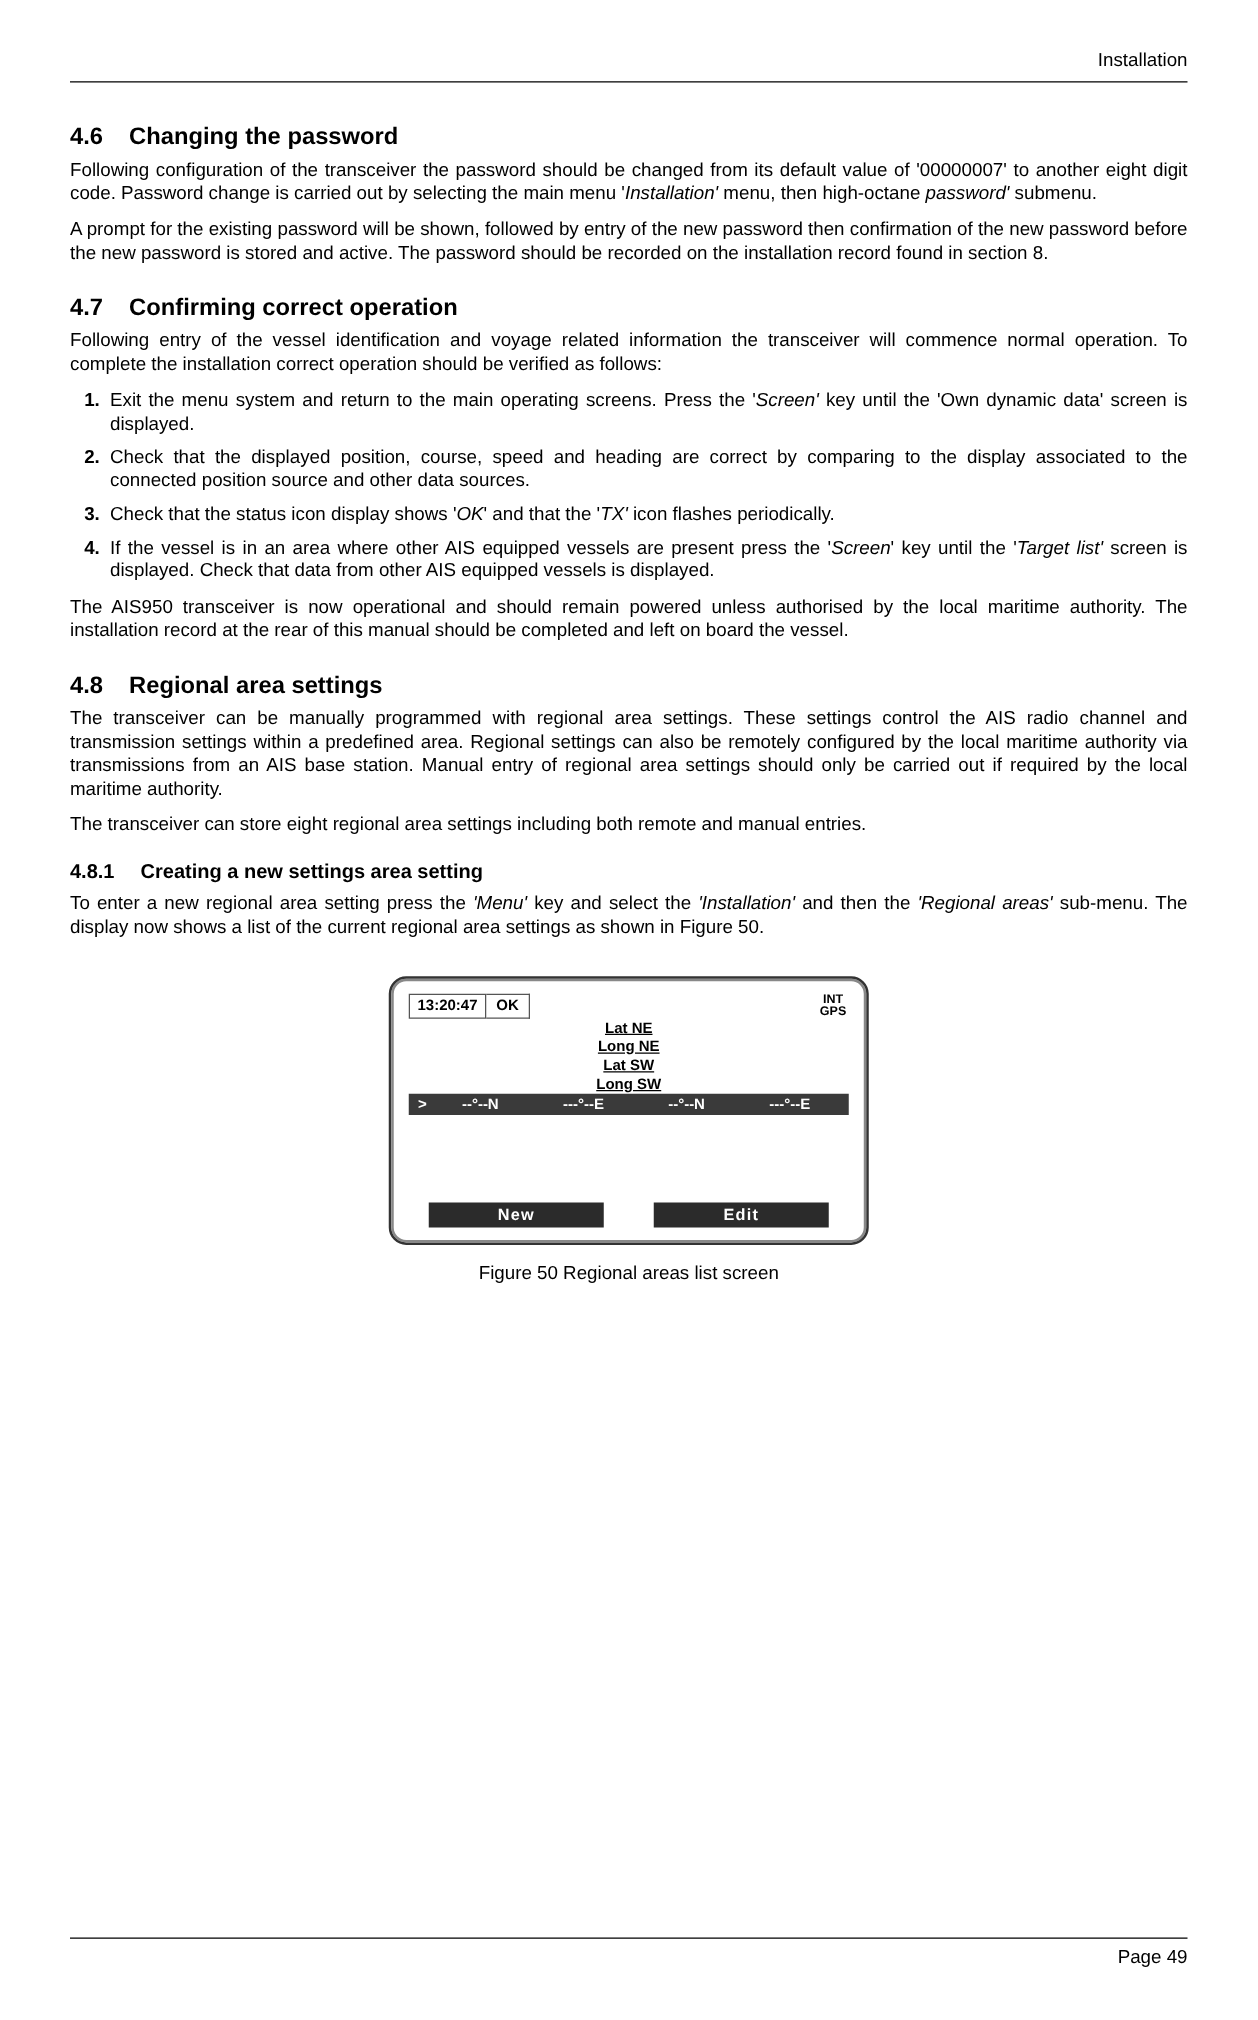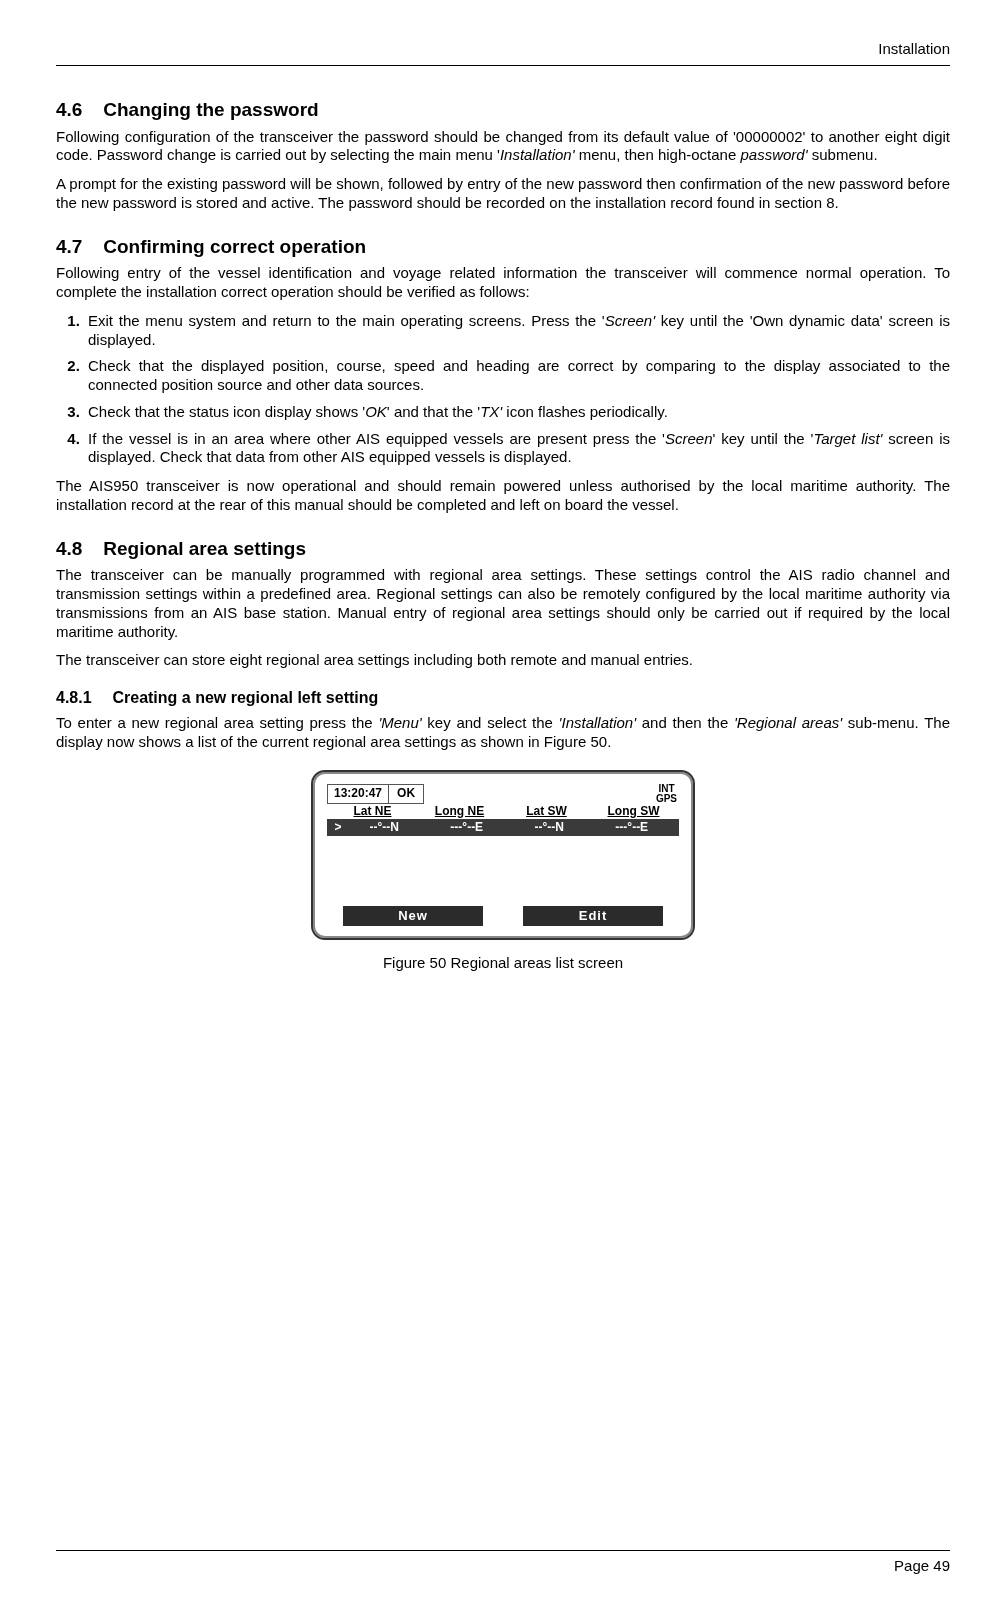--- a/index.html
+++ b/index.html
@@ -40,38 +40,39 @@
   ol.steps li::marker { font-weight: bold; }
   em.ital { font-style: italic; }
   .figure-wrap { text-align: center; margin: 18px 0 10px 0; }
   .device {
     display: inline-block;
     border: 2px solid #333;
     border-radius: 14px;
     padding: 10px;
     background: #fff;
     box-shadow: inset 0 0 0 2px #888;
+    margin-top: 11px;
   }
   .screen {
     width: 360px;
     background: #fff;
     font-family: "Arial Narrow", Arial, sans-serif;
     font-size: 13px;
   }
   .status-row { display: flex; align-items: stretch; padding: 2px 4px 0 4px; }
   .status-time {
     border: 1px solid #555; padding: 1px 6px; font-weight: bold; font-size: 12px;
   }
   .status-ok {
     border: 1px solid #555; border-left: none; padding: 1px 8px; font-weight: bold; font-size: 12px; flex: 0 0 auto;
   }
   .status-spacer { flex: 1; }
   .status-right { text-align: center; font-size: 10px; font-weight: bold; line-height: 1; padding-right: 2px; }
   .screen-title { font-weight: bold; letter-spacing: 0.5px; padding: 4px 6px 2px 6px; font-size: 13px; }
-  .col-headers { display: flex; padding: 0 6px; font-weight: bold; font-size: 12px; }
+  .col-headers { display: flex; padding: 0 6px; font-weight: bold; font-size: 12px; flex-direction: column; }
   .col-headers span { flex: 1; text-decoration: underline; }
   .data-row {
     display: flex; background: #3a3a3a; color: #fff; padding: 1px 6px; font-size: 12px; font-weight: bold;
     margin: 0 4px;
   }
   .data-row span { flex: 1; }
   .data-row .caret { flex: 0 0 10px; }
   .screen-gap { height: 70px; }
   .softkeys { display: flex; justify-content: space-around; padding: 0 20px 2px 20px; gap: 40px; }
   .softkey {
@@ -94,21 +95,21 @@
 
 <div class="header">
   <span>Installation</span>
 </div>
 
 <h2>
   <span class="num">4.6</span>
   <span>Changing the password</span>
 </h2>
 <p>
-  <span>Following configuration of the transceiver the password should be changed from its default value of '00000002' to another eight digit code. Password change is carried out by selecting the main menu '</span><em class="ital">Installation'</em><span> menu, then high-octane </span><em class="ital">password'</em><span> submenu.</span>
+  <span>Following configuration of the transceiver the password should be changed from its default value of '00000007' to another eight digit code. Password change is carried out by selecting the main menu '</span><em class="ital">Installation'</em><span> menu, then high-octane </span><em class="ital">password'</em><span> submenu.</span>
 </p>
 <p>A prompt for the existing password will be shown, followed by entry of the new password then confirmation of the new password before the new password is stored and active. The password should be recorded on the installation record found in section 8.</p>
 
 <h2>
   <span class="num">4.7</span>
   <span>Confirming correct operation</span>
 </h2>
 <p>Following entry of the vessel identification and voyage related information the transceiver will commence normal operation. To complete the installation correct operation should be verified as follows:</p>
 <ol class="steps">
   <li>
@@ -128,21 +129,21 @@
 
 <h2>
   <span class="num">4.8</span>
   <span>Regional area settings</span>
 </h2>
 <p>The transceiver can be manually programmed with regional area settings. These settings control the AIS radio channel and transmission settings within a predefined area. Regional settings can also be remotely configured by the local maritime authority via transmissions from an AIS base station. Manual entry of regional area settings should only be carried out if required by the local maritime authority.</p>
 <p>The transceiver can store eight regional area settings including both remote and manual entries.</p>
 
 <h3>
   <span class="num" style="width:52px">4.8.1</span>
-  <span>Creating a new regional left setting</span>
+  <span>Creating a new settings area setting</span>
 </h3>
 <p>
   <span>To enter a new regional area setting press the </span><em class="ital">'Menu'</em><span> key and select the </span><em class="ital">'Installation'</em><span> and then the </span><em class="ital">'Regional areas'</em><span> sub-menu. The display now shows a list of the current regional area settings as shown in Figure 50.</span>
 </p>
 
 <div class="figure-wrap">
   <div class="device">
     <div class="screen">
       <div class="status-row">
         <div class="status-time">13:20:47</div>

